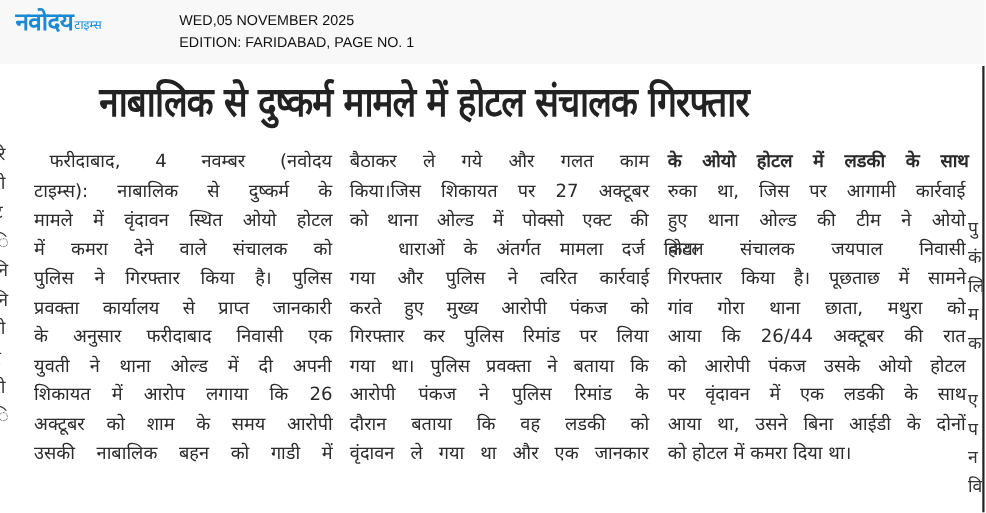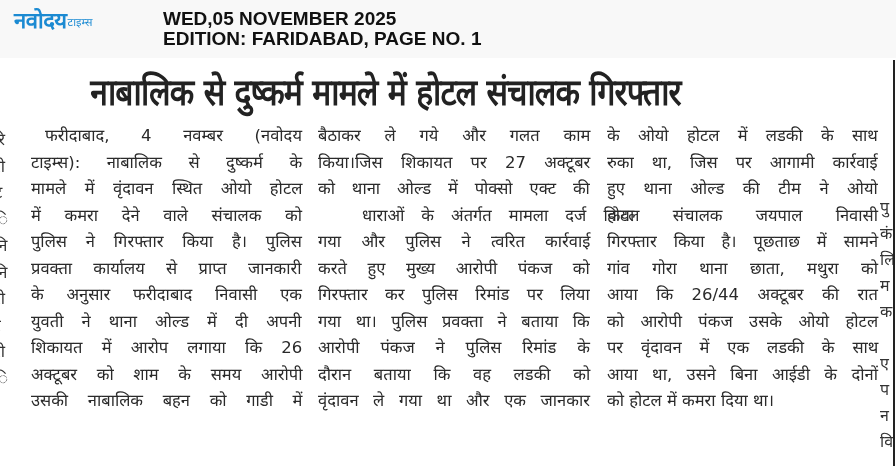--- a/index.html
+++ b/index.html
@@ -35,22 +35,22 @@
     .logo-sub {
       font-family: "DejaVu Sans", sans-serif;
       font-size: 11px;
       color: #1b8ad2;
       line-height: 14px;
       margin-left: 1px;
     }
     .edition {
       position: absolute; left: 163px; top: 9px;
       font-family: "Liberation Sans", sans-serif;
-      font-weight: bold;
-      font-size: 19px;
+      font-weight: normal;
+      font-size: 13px;
       line-height: 20px;
       color: #111;
     }
 
     
     .vrule {
       position: absolute; left: 893px; top: 60px;
       width: 2px; height: 406px;
       background: #222;
     }
@@ -65,21 +65,21 @@
       line-height: 54px;
       color: #222;
       letter-spacing: -1px;
       transform: scaleX(0.86);
       transform-origin: left center;
       white-space: nowrap;
     }
 
     
     .col {
-      position: absolute; top: 123px;
+      position: absolute; top: 134px;
       font-family: "DejaVu Sans", sans-serif;
       font-size: 16.5px;
       line-height: 26.5px;
       color: #2a2a2a;
       text-align: justify;
     }
     .col-1 { left: 31px; width: 271px; }
     .col-2 { left: 318px; width: 272px; }
     .col-3 { left: 607px; width: 271px; }
 
@@ -157,21 +157,21 @@
     <span class="line" style="display: block; word-spacing: 15px;">गया और पुलिस ने त्वरित कार्रवाई</span>
     <span class="line" style="display: block; word-spacing: 15.4px;">करते हुए मुख्य आरोपी पंकज को</span>
     <span class="line" style="display: block; word-spacing: 12.2px;">गिरफ्तार कर पुलिस रिमांड पर लिया</span>
     <span class="line" style="display: block; word-spacing: 9.33333px;">गया था। पुलिस प्रवक्ता ने बताया कि</span>
     <span class="line" style="display: block; word-spacing: 15.6px;">आरोपी पंकज ने पुलिस रिमांड के</span>
     <span class="line" style="display: block; word-spacing: 17.4px;">दौरान बताया कि वह लडकी को</span>
     <span class="line" style="display: block; word-spacing: 9.33333px;">वृंदावन ले गया था और एक जानकार</span>
   </div>
 
   <div class="col col-3">
-    <span class="line" style="display: block; word-spacing: 13px;">के ओयो होटल में लडकी के साथ</span>
+    <span class="line" style="display: block; word-spacing: 13px; font-weight: bold;">के ओयो होटल में लडकी के साथ</span>
     <span class="line" style="display: block; word-spacing: 12.8px;">रुका था, जिस पर आगामी कार्रवाई</span>
     <span class="line" style="display: block; word-spacing: 13.3333px;">हुए थाना ओल्ड की टीम ने ओयो</span>
     <span class="line" style="display: block; word-spacing: 28px;">होटल संचालक जयपाल निवासी</span>
     <span class="line" style="display: block; word-spacing: 11.8px;">गिरफ्तार किया है। पूछताछ में सामने</span>
     <span class="line" style="display: block; word-spacing: 17.2px;">गांव गोरा थाना छाता, मथुरा को</span>
     <span class="line" style="display: block; word-spacing: 13.2px;">आया कि 26/44 अक्टूबर की रात</span>
     <span class="line" style="display: block; word-spacing: 11.2px;">को आरोपी पंकज उसके ओयो होटल</span>
     <span class="line" style="display: block; word-spacing: 12.6667px;">पर वृंदावन में एक लडकी के साथ</span>
     <span class="line" style="display: block; word-spacing: 9.16667px;">आया था, उसने बिना आईडी के दोनों</span>
     <span class="line" style="display: block;">को होटल में कमरा दिया था।</span>

